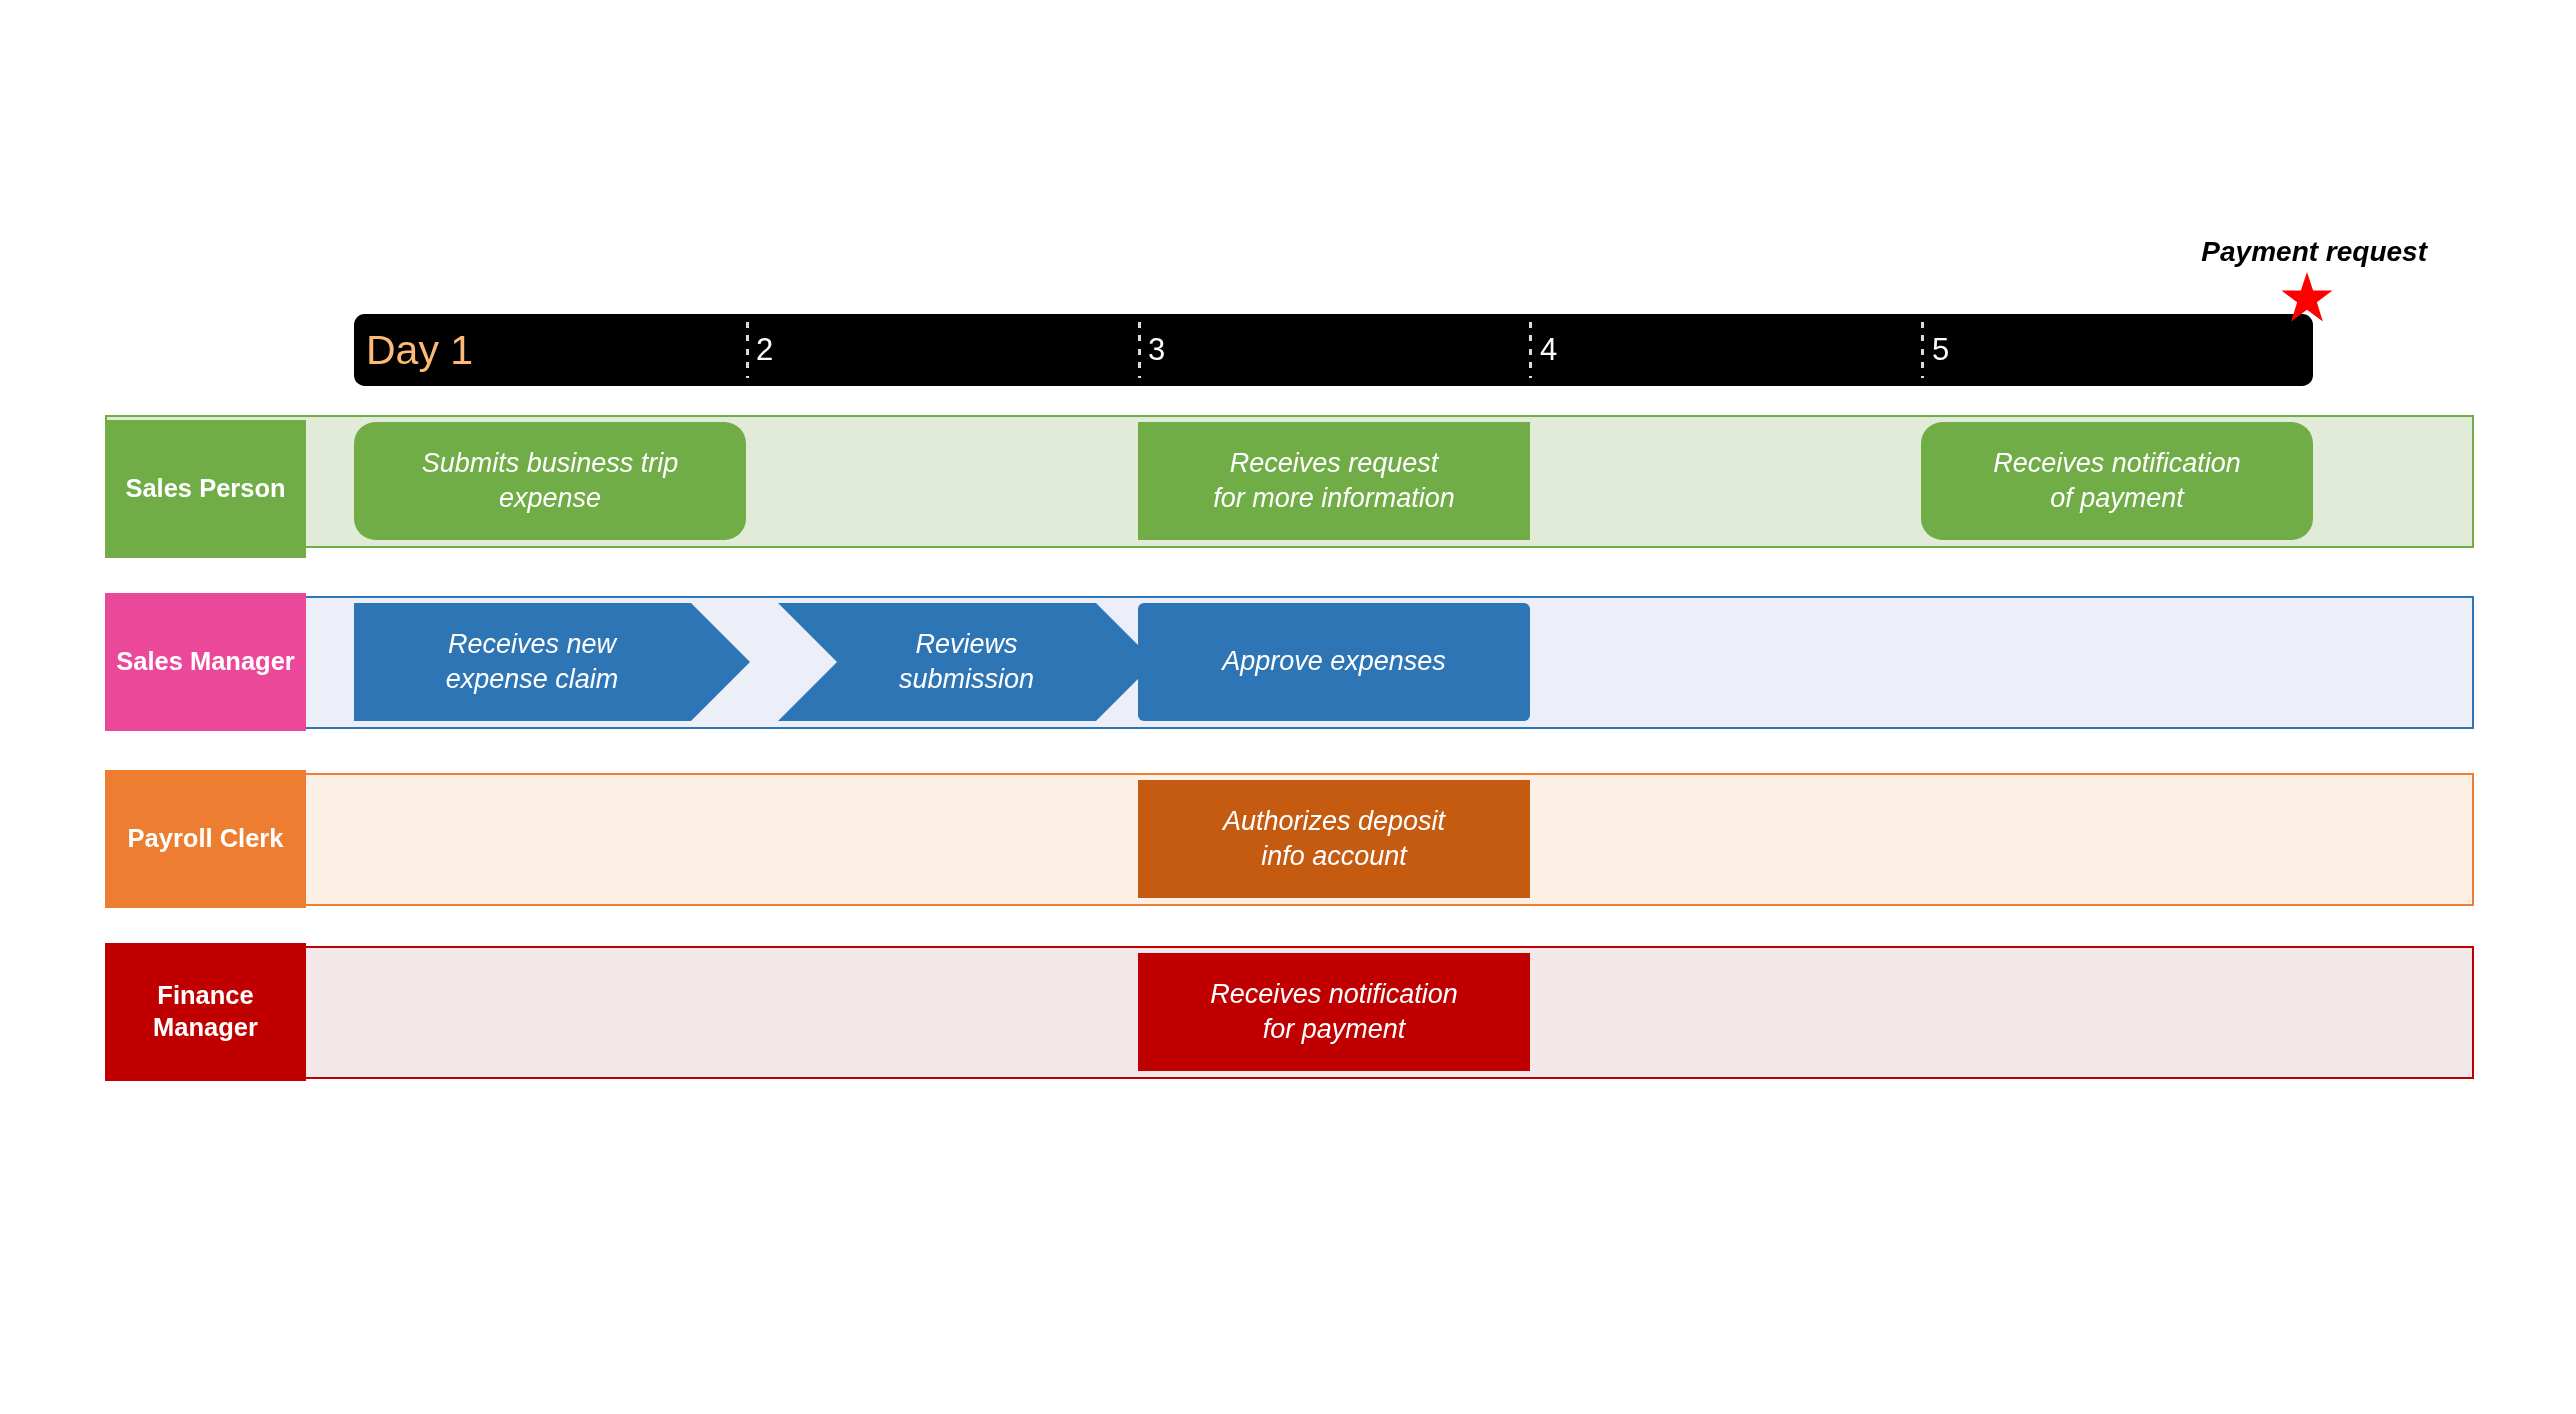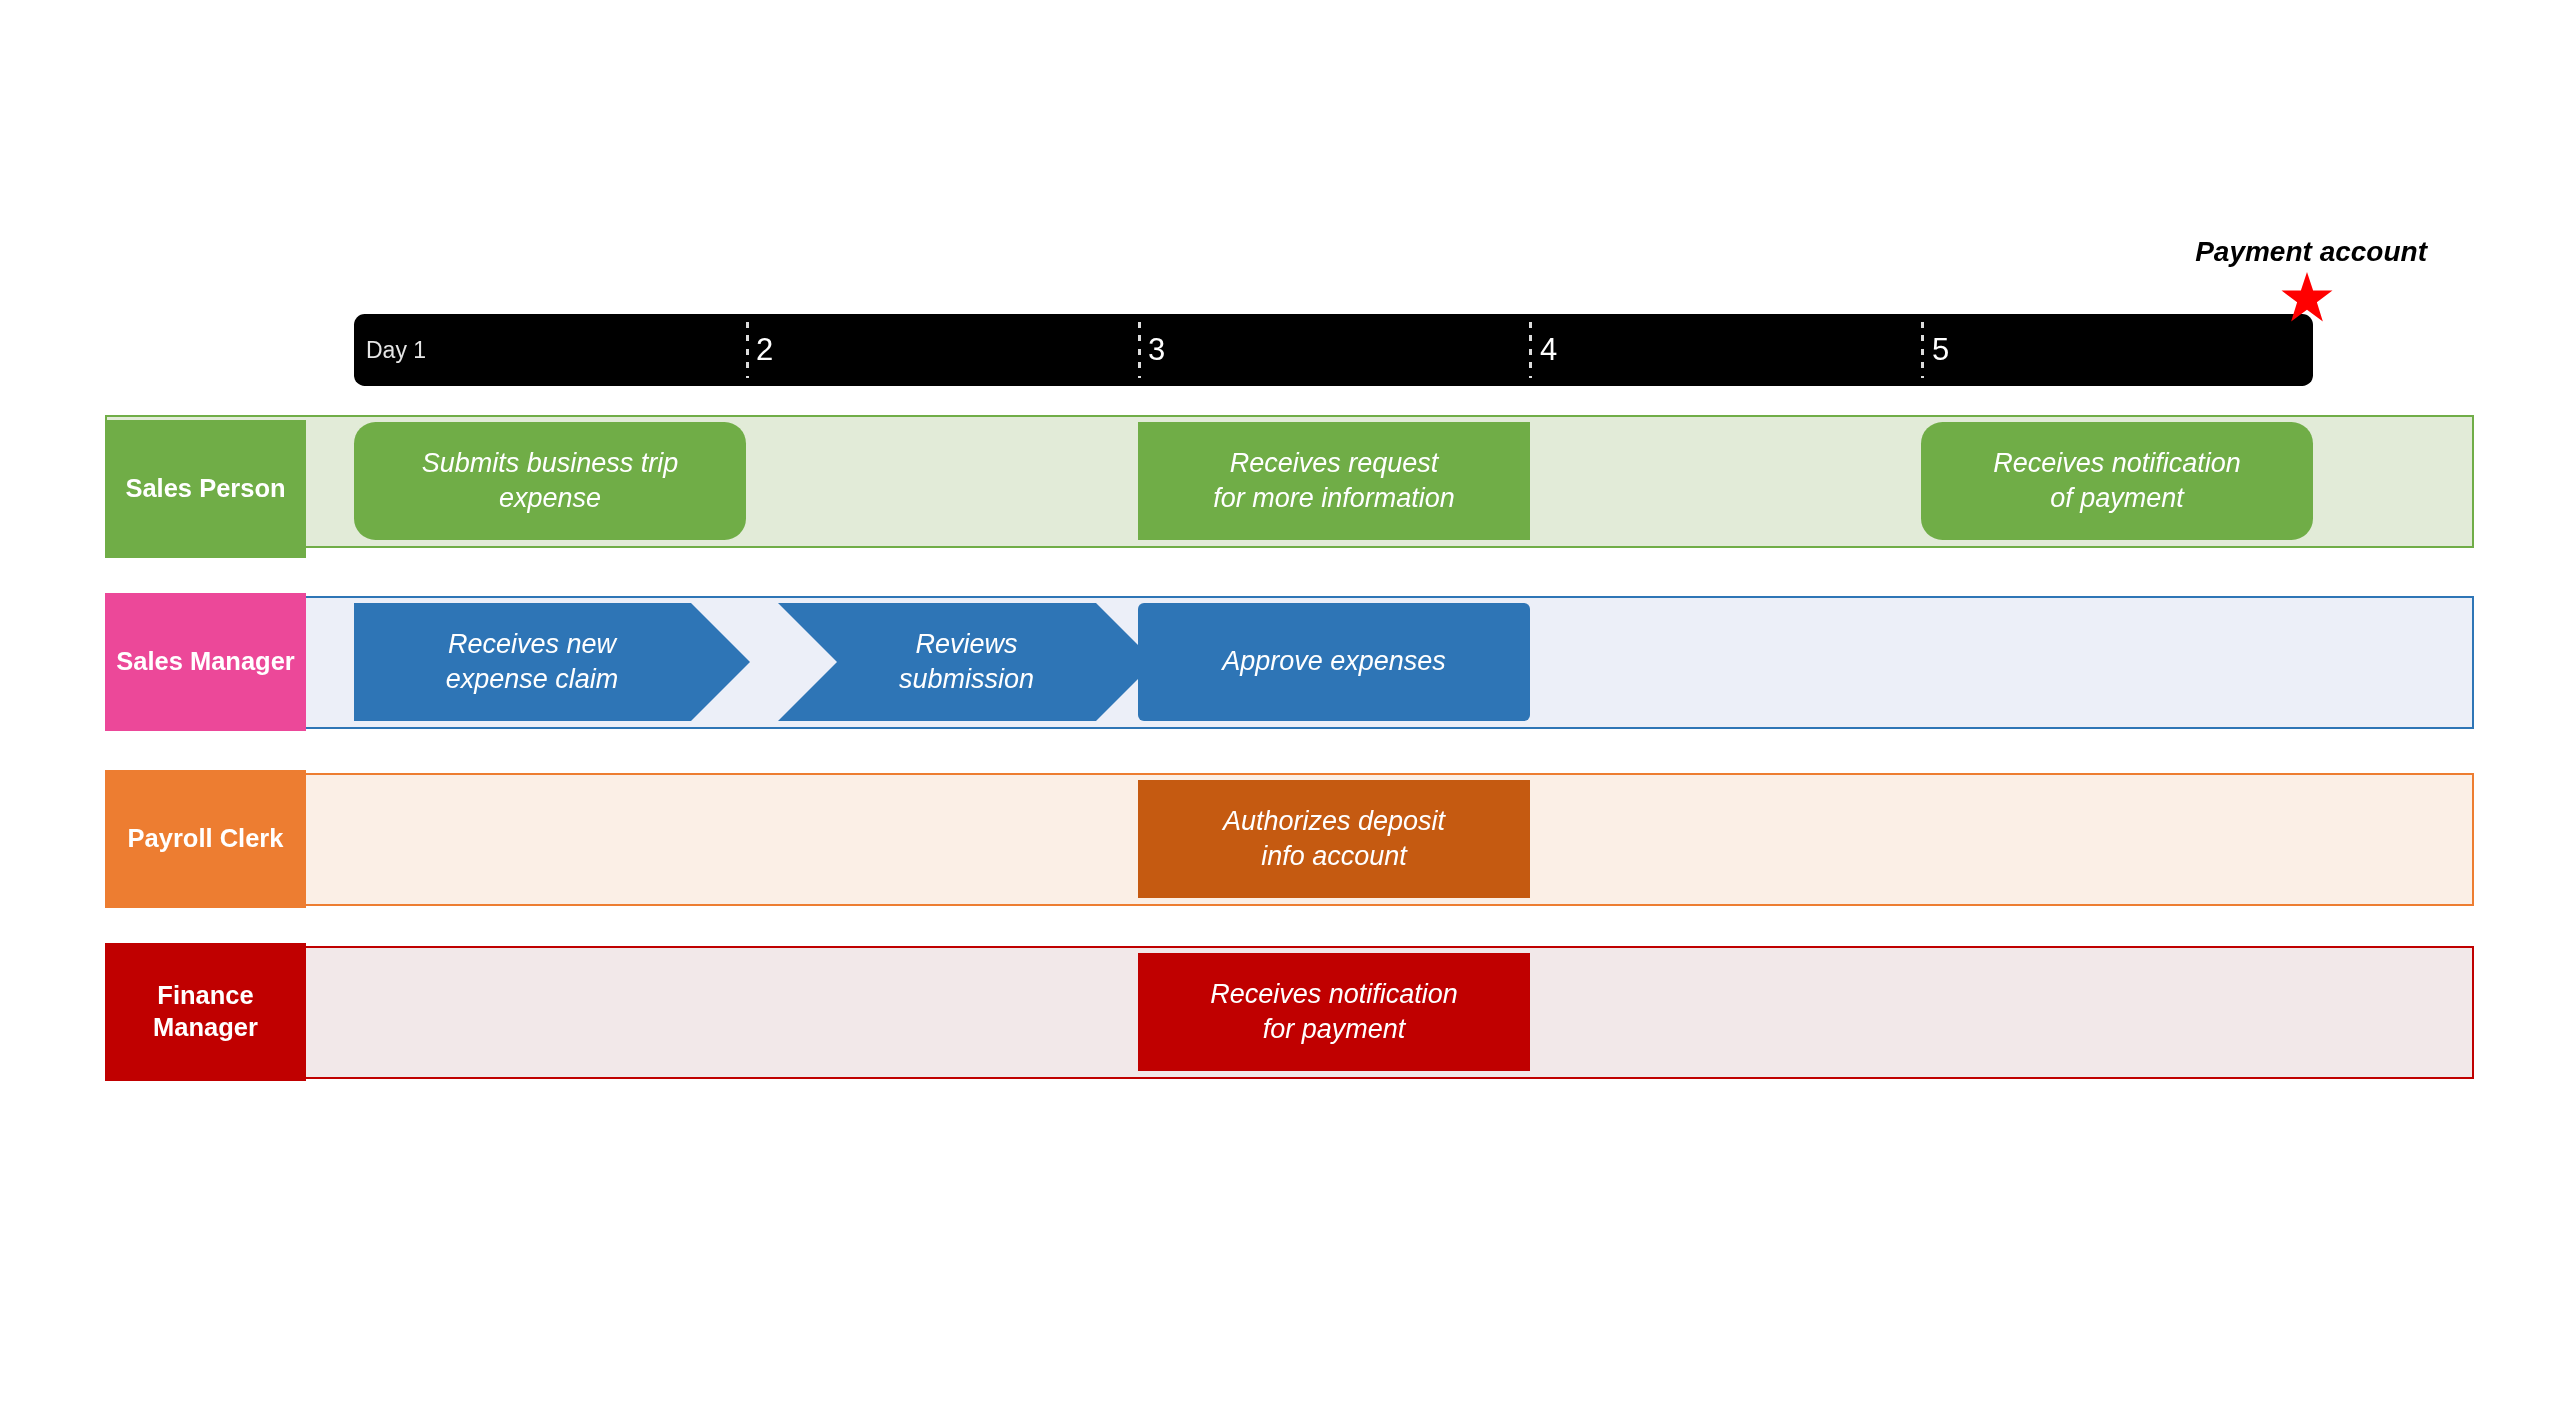--- a/index.html
+++ b/index.html
@@ -43,21 +43,21 @@
     width: 1959px;
     height: 72px;
     background: #000000;
     border-radius: 10.7px;
     z-index: 4;
   }
   .tl-first {
     position: absolute;
     left: 12px; top: 0; height: 100%;
     display: flex; align-items: center;
-    color: #e5e5e5; font-size: 23px;
+    color: #fdba74; font-size: 41px;
   }
   .tick {
     position: absolute;
     top: 8px; bottom: 8px;
     width: 2.7px;
     background-image: repeating-linear-gradient(to bottom, #dcdcdc 0 6px, transparent 6px 13.4px);
   }
   .tick.t2 { left: 392px; }
   .tick.t3 { left: 784px; }
   .tick.t4 { left: 1175px; }
@@ -138,21 +138,21 @@
   
   .task.pc1 { top: 780px; height: 118px; left: 1138px; width: 392px; background: #C55A11; }
   
   .task.fm1 { top: 953px; height: 118px; left: 1138px; width: 392px; background: #C00000; }
 </style>
 </head>
 <body>
 
 <div class="canvas">
 
-  <div class="payment-label">Payment account</div>
+  <div class="payment-label">Payment request</div>
   <div class="star"></div>
 
   <div class="timeline">
     <div class="tl-first">Day 1</div>
     <div class="tick t2"></div>
     <div class="tick t3"></div>
     <div class="tick t4"></div>
     <div class="tick t5"></div>
     <div class="tick-num n2">2</div>
     <div class="tick-num n3">3</div>

